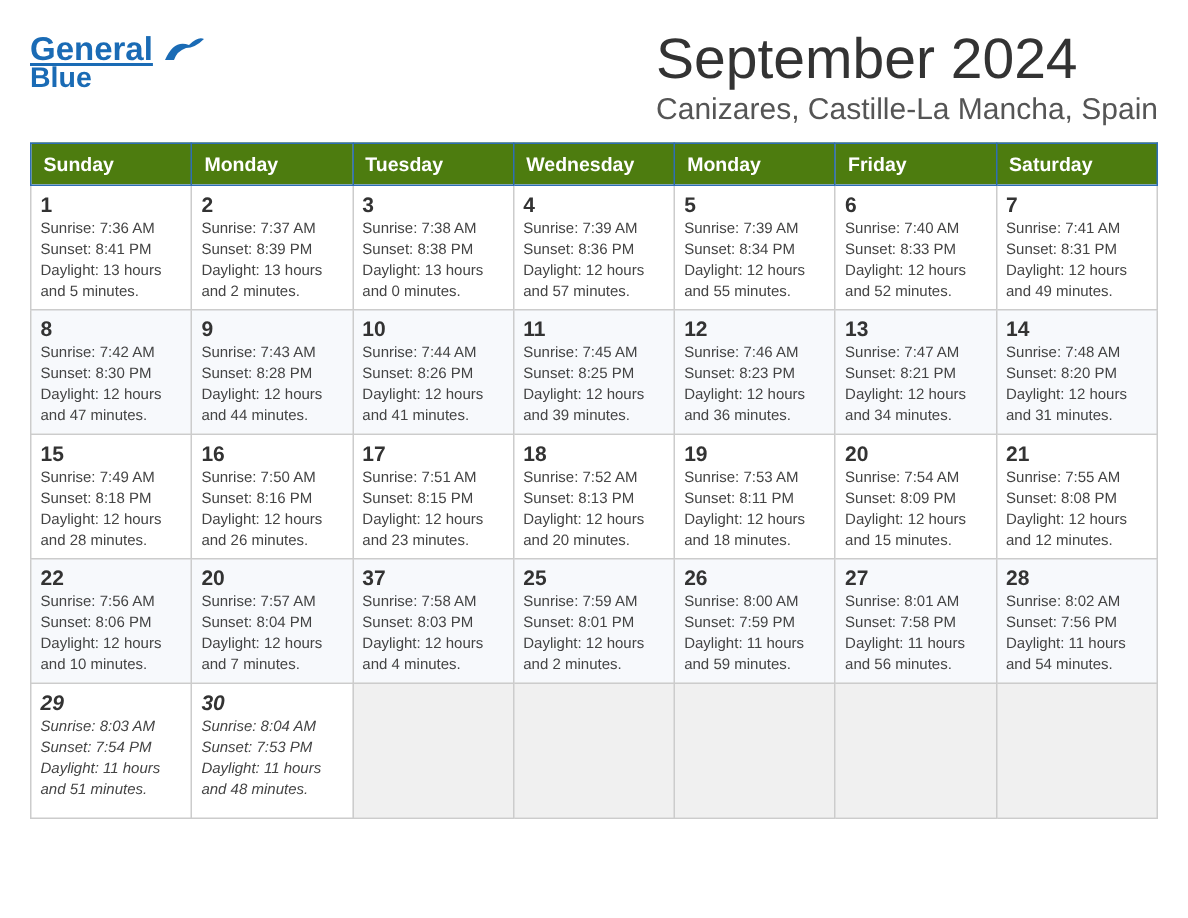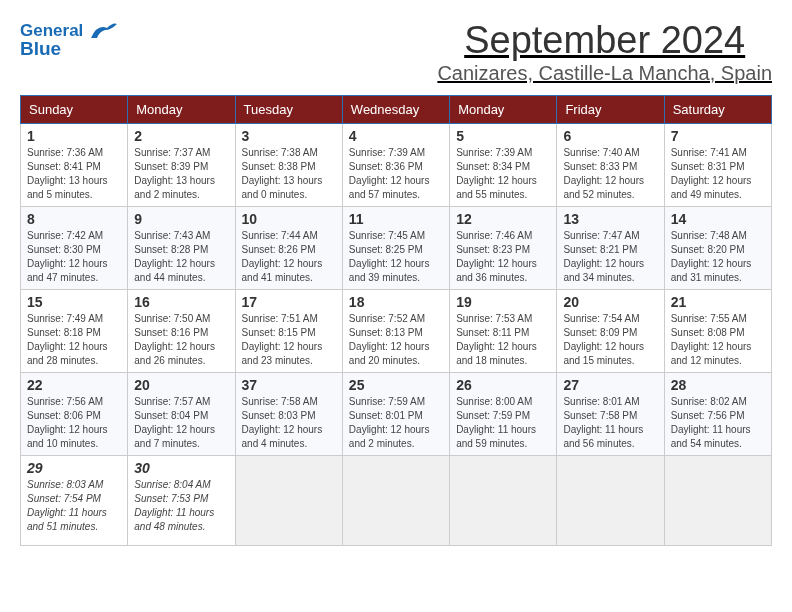--- a/index.html
+++ b/index.html
@@ -20,45 +20,44 @@
       display: flex;
       flex-direction: column;
       align-items: flex-start;
     }
     .logo-line {
       display: flex;
       align-items: center;
       gap: 4px;
     }
     .title-area {
-      text-align: center;
-      text-decoration: underline;
+      text-align: left;
     }
     .month-title {
       font-size: 38px;
       font-weight: normal;
       color: #333;
       line-height: 1.1;
     }
     .subtitle {
       font-size: 20px;
       color: #555;
     }
     .calendar {
       width: 100%;
       border-collapse: collapse;
       font-size: 11px;
     }
     .calendar th {
-      background-color: #7f1d1d;
+      background-color: #4d7c0f;
       color: #fff;
       text-align: left;
       padding: 6px 8px;
       font-size: 13px;
-      font-weight: normal;
+      font-weight: bold;
       border: 1px solid #2e6eb5;
     }
     .calendar td {
       border: 1px solid #ccc;
       vertical-align: top;
       padding: 4px 6px;
       width: calc(100% / 7);
       height: 80px;
       background: #fff;
     }
@@ -84,21 +83,21 @@
       height: 90px;
       font-style: italic;
     }
   </style>
 </head>
 <body>
 
 <div class="header-area">
   <div class="logo">
     <div class="logo-line">
-      <span style="font-size:17px; font-weight:bold; color:#1a6bb5;">General</span>
+      <span style="font-size:22px; font-weight:bold; color:#1a6bb5;text-decoration:underline;">General</span>
       <svg width="32" height="22" viewBox="0 0 32 22">
         <path d="M4,18 Q10,4 20,8 Q26,2 30,4 Q24,10 18,10 Q12,12 10,18 Z" fill="#1a6bb5"></path>
       </svg>
     </div>
     <span style="font-size:19px; font-weight:bold; color:#1a6bb5; margin-top:-4px;">Blue</span>
   </div>
   <div class="title-area">
     <div class="month-title">September 2024</div>
     <div class="subtitle">Canizares, Castille-La Mancha, Spain</div>
   </div>

